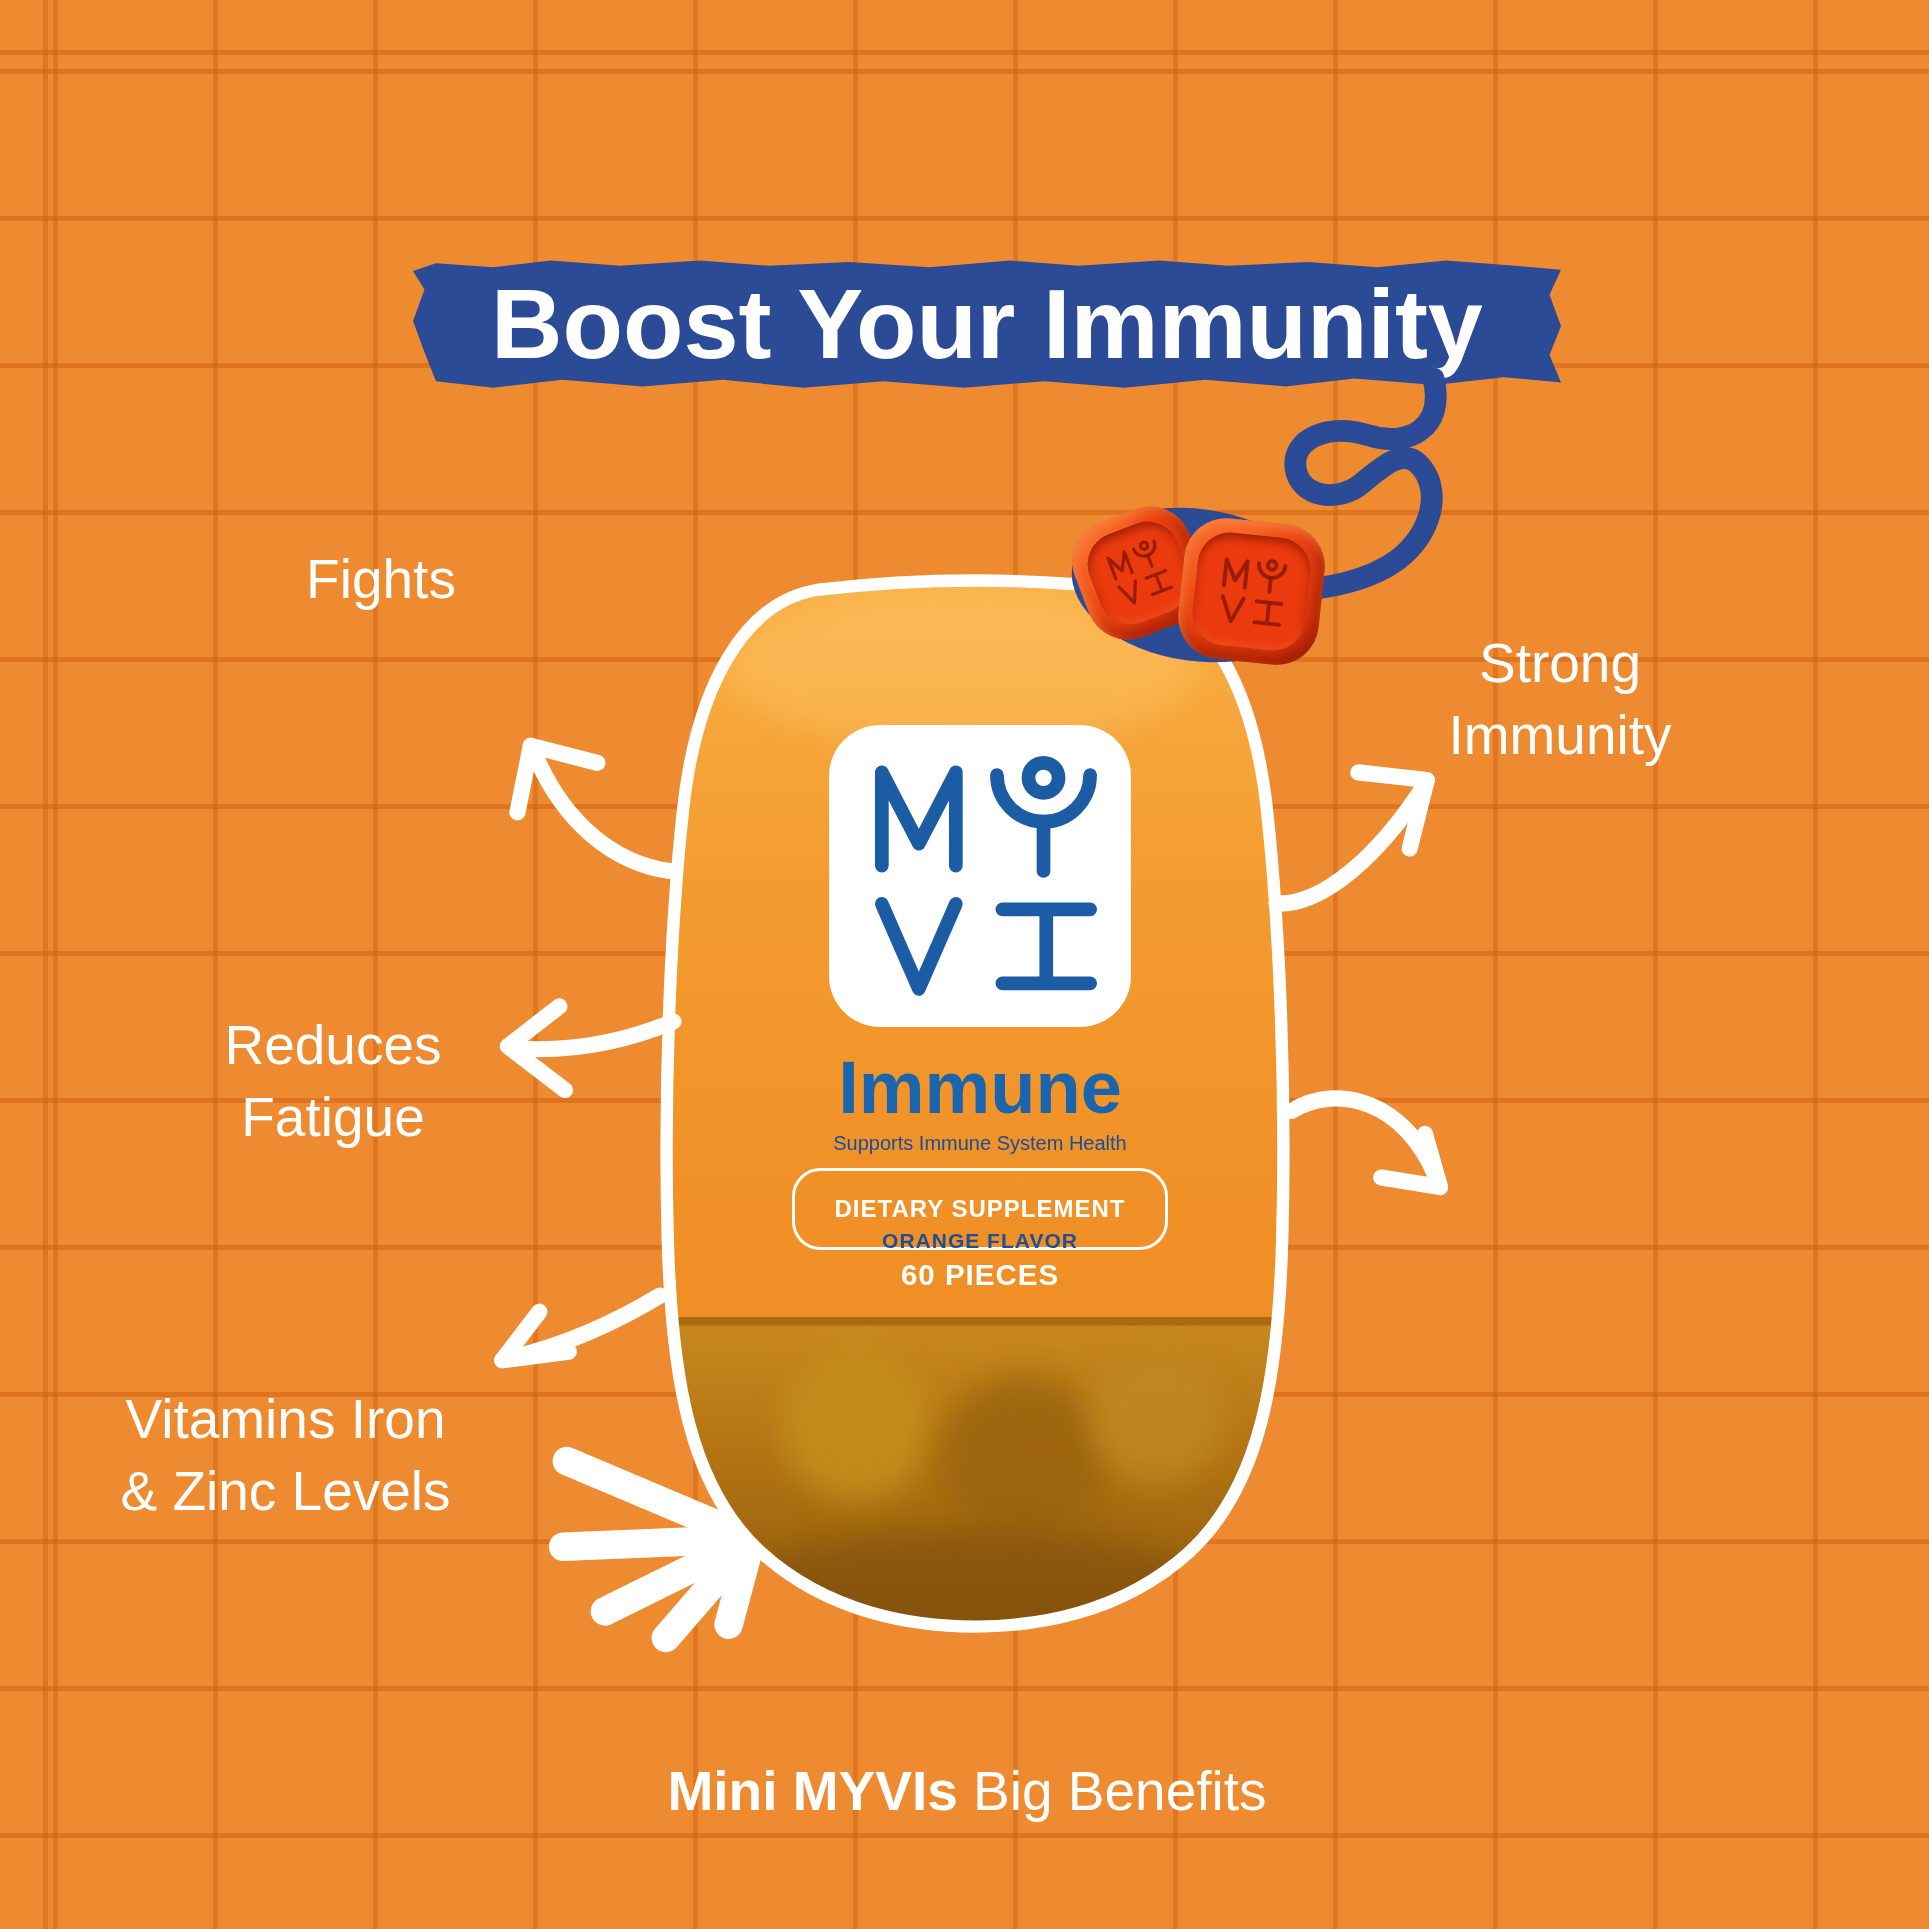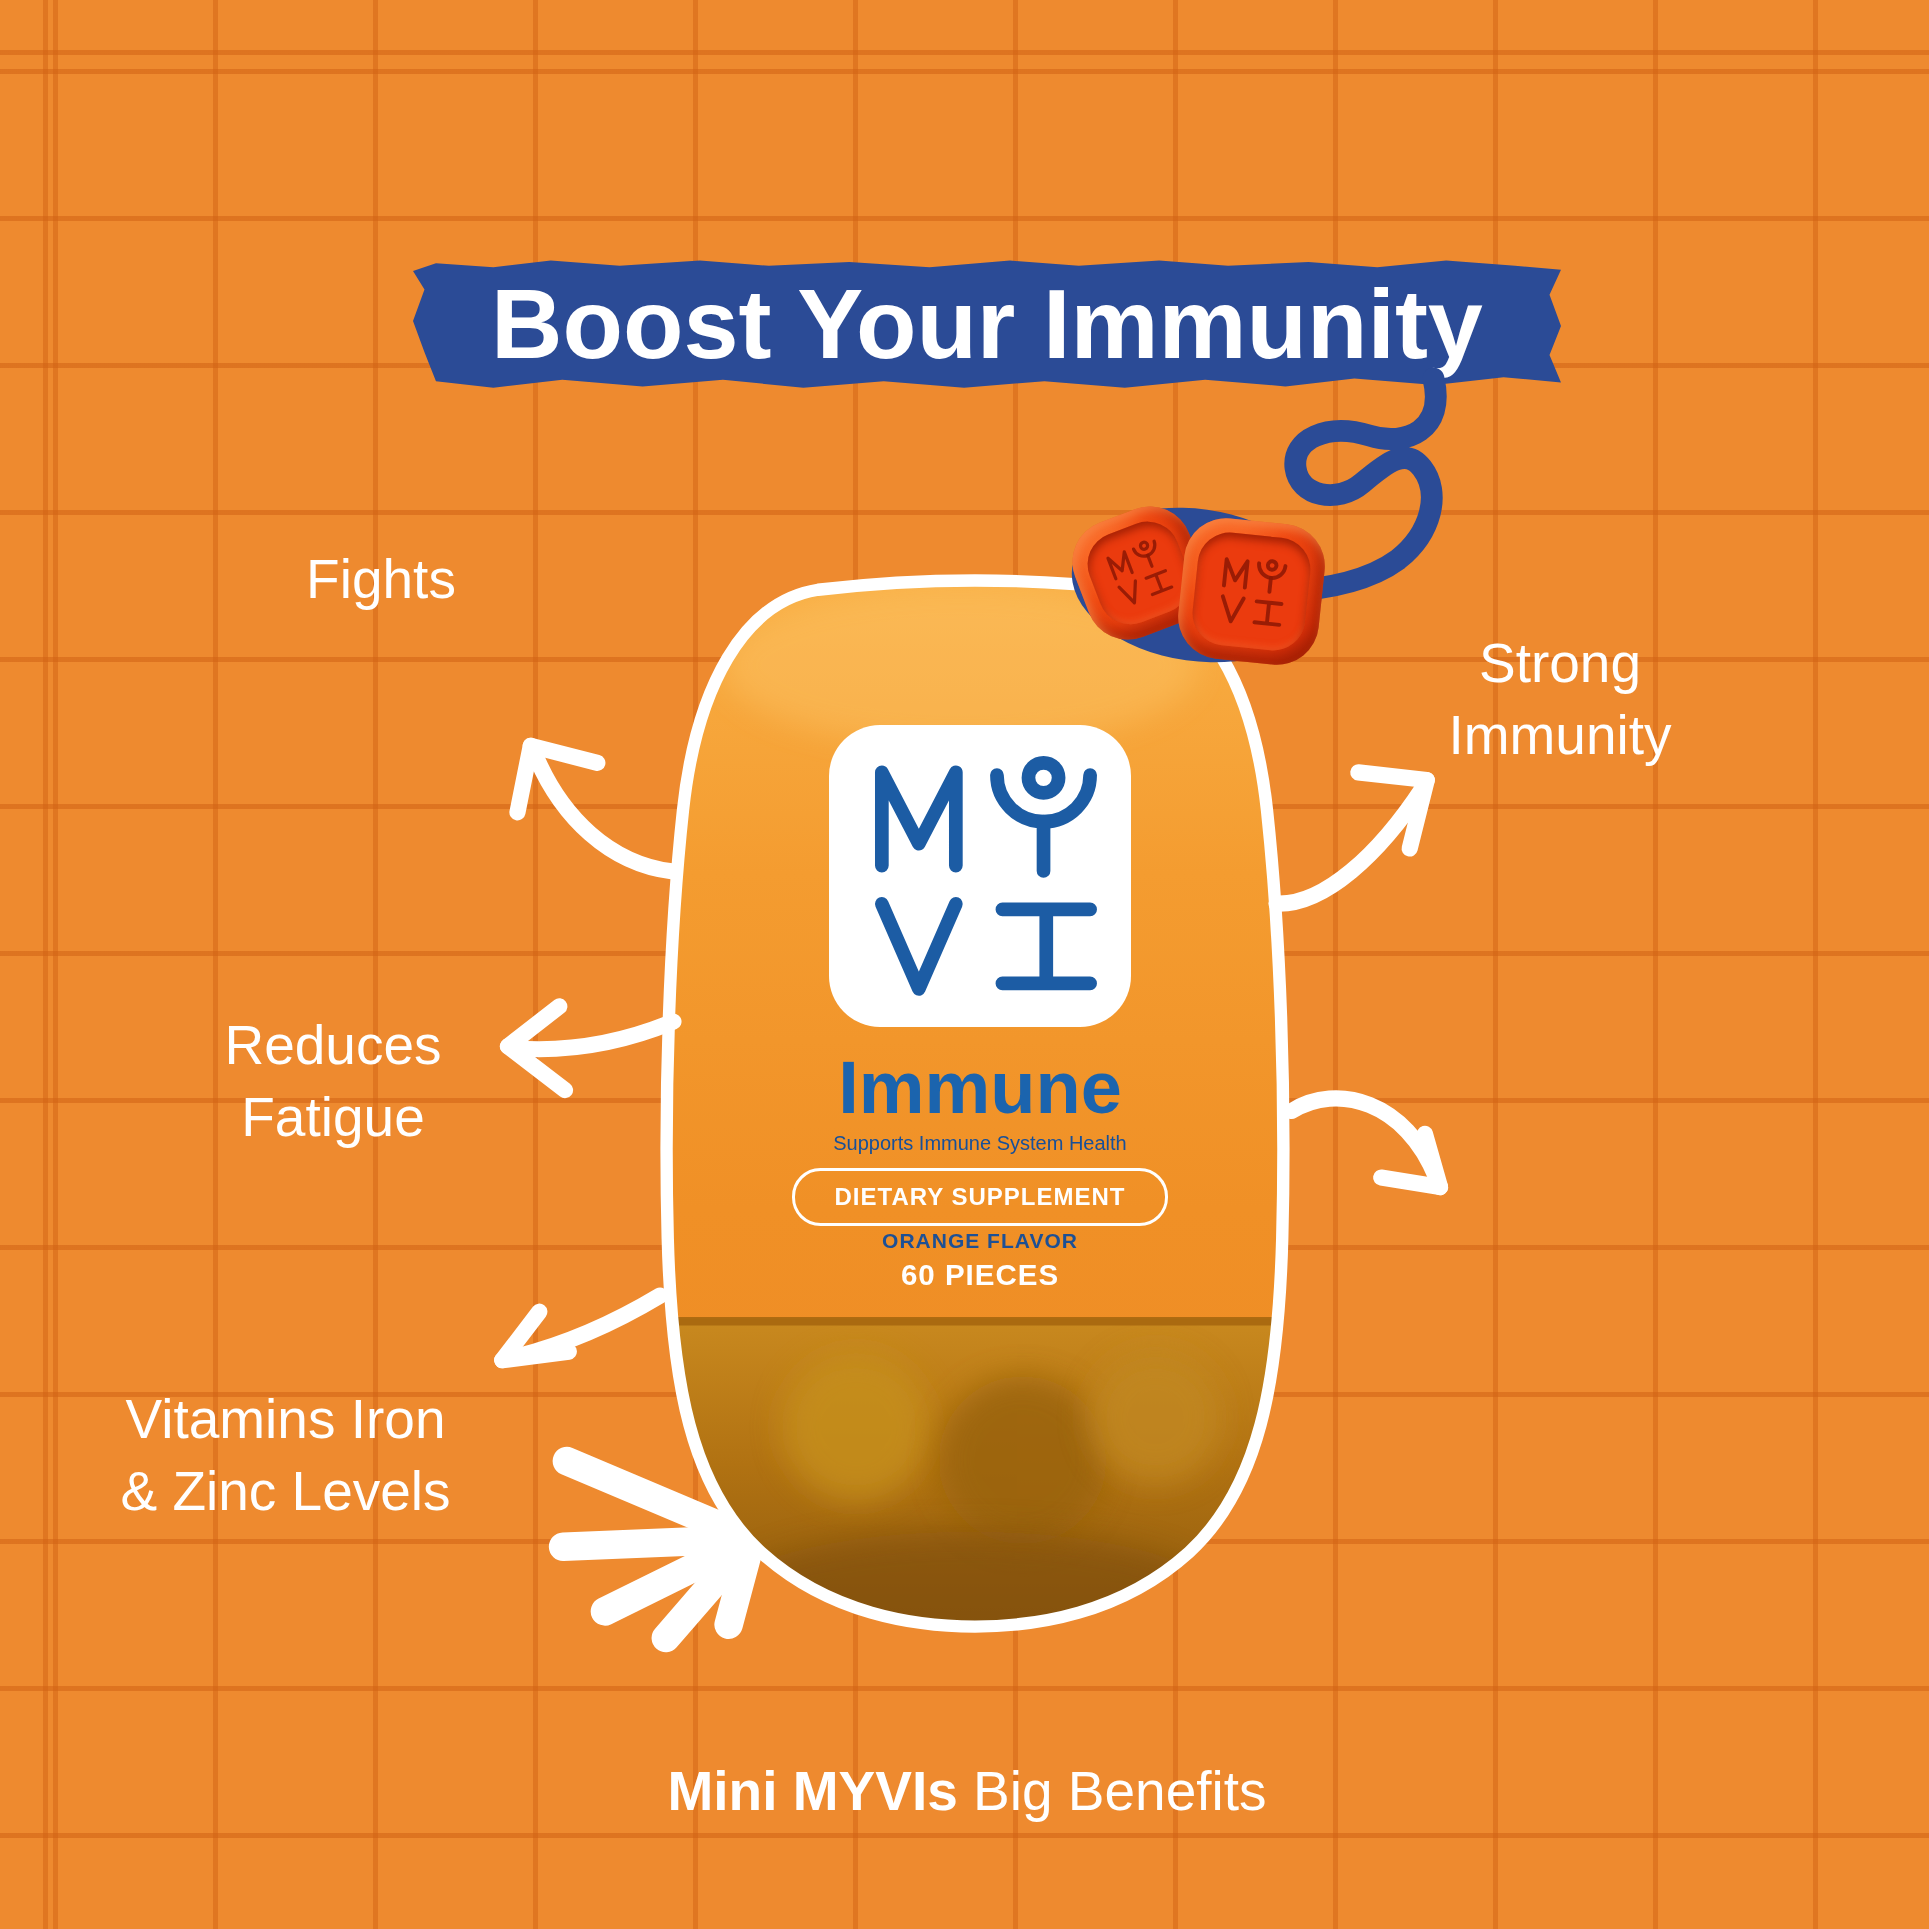--- a/index.html
+++ b/index.html
@@ -58,21 +58,21 @@
   .logo-panel{
     position:absolute;left:163px;top:154px;width:302px;height:302px;
     background:#FFFFFF;border-radius:51px;
     display:flex;align-items:center;justify-content:center;
   }
   .logo-glyphs{width:285px;height:285px;color:#1C5CA4;}
   .product-name{position:absolute;left:0;top:474px;width:628px;font-size:74px;font-weight:700;color:#1B64AE;}
   .product-tagline{position:absolute;left:0;top:561px;width:628px;font-size:20px;font-weight:400;color:#17509A;}
   .badge-row{position:absolute;left:0;top:597px;width:628px;}
   .badge-pill{
-    display:inline-block;padding:12px 40px;border:3.8px solid #FFFFFF;border-radius:28.5px;
+    display:inline-block;padding:24px 40px;border:3.8px solid #FFFFFF;border-radius:28.5px;
     color:#FFFFFF;font-size:24px;font-weight:700;letter-spacing:1px;white-space:nowrap;
   }
   .product-flavor{position:absolute;left:0;top:658px;width:628px;font-size:21px;font-weight:700;letter-spacing:1px;color:#1D5095;}
   .product-count{position:absolute;left:0;top:687px;width:628px;font-size:29.5px;font-weight:700;letter-spacing:1px;color:#FFFFFF;}
 
   
   .footer{
     position:absolute;left:476px;top:1759px;width:982px;text-align:center;
     color:#FFFFFF;font-size:55px;font-weight:400;white-space:nowrap;
   }

